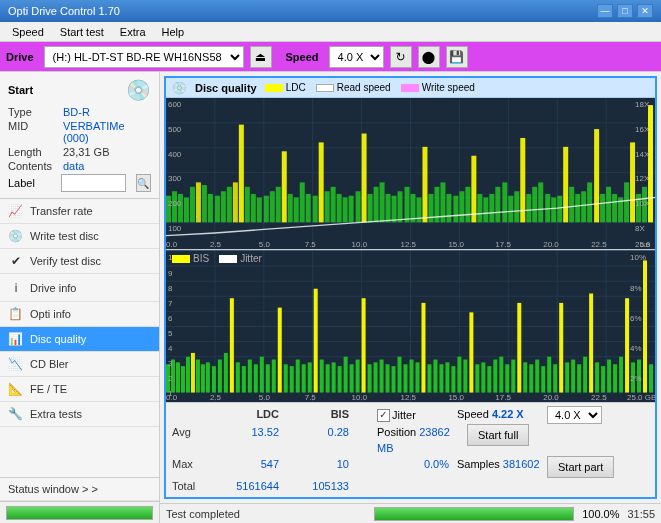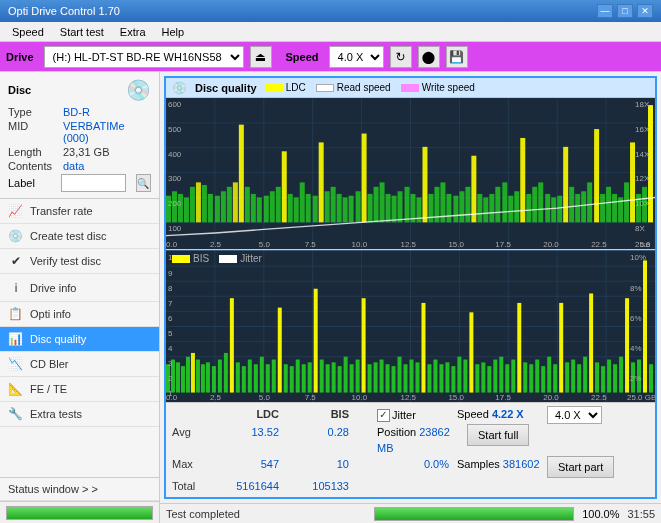--- a/index.html
+++ b/index.html
@@ -311,21 +311,21 @@
   <div class="drive-icon-btn">⬤</div>
   <div class="drive-icon-btn">💾</div>
 </div>
 
 <div class="main-layout">
 
   <div class="sidebar">
 
     <div class="disc-panel">
       <div class="disc-panel-header">
-        <span class="disc-title">Disc</span>
+        <span class="disc-title">Start</span>
         <span class="disc-icon">💿</span>
       </div>
       <div class="disc-row">
         <span class="disc-row-label">Type</span>
         <span class="disc-row-value">BD-R</span>
       </div>
       <div class="disc-row">
         <span class="disc-row-label">MID</span>
         <span class="disc-row-value">VERBATIMe (000)</span>
       </div>
@@ -343,21 +343,21 @@
         <div class="label-btn">🔍</div>
       </div>
     </div>
 
     <div class="nav-item">
       <span class="nav-icon">📈</span>
       <span>Transfer rate</span>
     </div>
     <div class="nav-item">
       <span class="nav-icon">💿</span>
-      <span>Create test disc</span>
+      <span>Write test disc</span>
     </div>
     <div class="nav-item">
       <span class="nav-icon">✔</span>
       <span>Verify test disc</span>
     </div>
     <div class="nav-item">
       <span class="nav-icon">ℹ</span>
       <span>Drive info</span>
     </div>
     <div class="nav-item">

